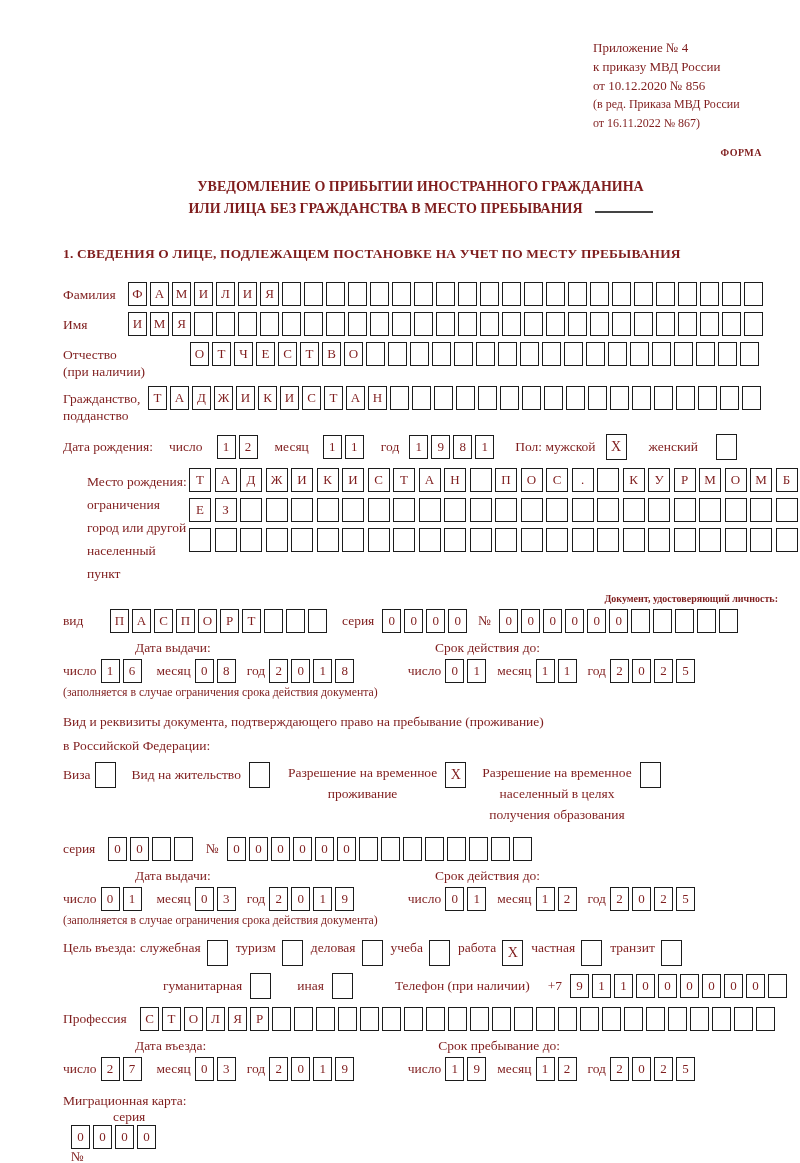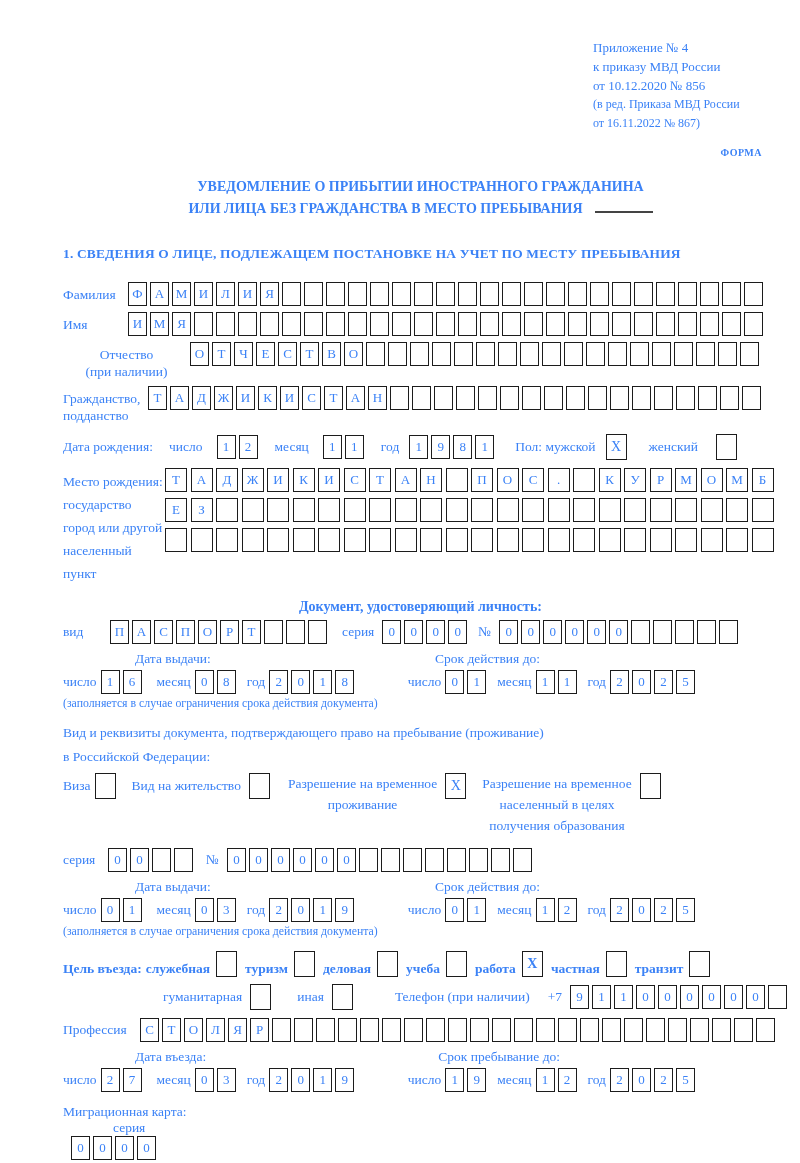--- a/index.html
+++ b/index.html
@@ -1,39 +1,39 @@
 <!DOCTYPE html>
 <html><head>
 <meta charset="utf-8">
 <style>
   html,body { margin:0; padding:0; background:#ffffff; }
   .page {
     position:relative;
     width:800px; height:1163px;
     box-sizing:border-box;
     background:#ffffff;
-    color:#3b82f6;
+    color:#7f1d1d;
     font-family:"Liberation Serif","DejaVu Serif",serif;
     font-size:13.5px;
     padding:38px 22px 0 63px;
     overflow:hidden;
   }
   
   .annex { margin-left:auto; width:185px; line-height:19px; font-size:13px; }
   .annex .annex-note { font-size:12px; }
   .forma { text-align:right; padding-right:16px; font-weight:bold; font-size:10px; margin-top:14px; letter-spacing:.5px; }
   
   .title { text-align:center; font-weight:bold; font-size:14px; line-height:22px; margin-top:18px; }
   .title-underline { display:inline-block; width:58px; border-bottom:2px solid #444; margin-left:12px; vertical-align:baseline; }
   .section1 { font-weight:bold; font-size:13.4px; margin-top:26px; letter-spacing:.2px; }
 
   
   .row { display:flex; align-items:flex-start; margin-top:6px; }
   .lblcol { flex:0 0 auto; line-height:17px; padding-top:4px; }
-  .w65 { width:65px; } .w83 { width:85px; } .w127 { width:127px;text-align:center; } .w102 { width:102px; }
+  .w65 { width:65px; } .w83 { width:85px; } .w127 { width:127px; } .w102 { width:102px; }
   .lbl { white-space:nowrap; }
   .ml4{margin-left:4px;} .ml8{margin-left:8px;} .ml10{margin-left:10px;} .ml12{margin-left:12px;}
   .ml14{margin-left:14px;} .ml16{margin-left:16px;} .ml18{margin-left:18px;}
 
   
   .cells { display:flex; flex-wrap:nowrap; }
   .cell {
     box-sizing:border-box;
     width:19px; height:24px;
     border:1.6px solid #1c1c1c;
@@ -65,32 +65,32 @@
   .note { text-align:left; padding-right:30px; font-size:11.8px; margin-top:2px; }
 
   .intro { margin-top:10px; line-height:24px; }
 
   
   .opts { display:flex; align-items:flex-start; margin-top:4px; }
   .opt-col { text-align:center; line-height:21px; }
   .opts .chk { margin-left:8px; margin-top:0; }
 
   
-  .purpose { display:flex; align-items:flex-end; margin-top:12px;font-weight:bold; }
+  .purpose { display:flex; align-items:flex-start; margin-top:12px; }
   .purpose .chk { margin-left:6px; }
   .purpose2 { display:flex; align-items:center; margin-top:7px; }
   .purpose2 .chk { margin-left:8px; }
 
   
   .block { display:flex; align-items:flex-start; margin-top:8px; }
-  .block .labels { flex:0 0 auto; line-height:23px; padding-top:2px; }
+  .block .labels { flex:0 0 auto; line-height:23px; padding-top:2px;margin-left:24px; }
   .block .grid-rows { flex:1 1 auto; }
   .grid-rows .cells { margin-bottom:6px; }
 
-  .docheader { text-align:center; font-weight:bold; font-size:14px; margin-top:14px; }
+  .docheader { text-align:right; font-weight:bold; font-size:10px; margin-top:8px; }
 </style>
 </head>
 <body>
 
 <div class="page">
 
   <div class="annex">
     <div>Приложение № 4</div>
     <div>к приказу МВД России</div>
     <div>от 10.12.2020 № 856</div>
@@ -268,21 +268,21 @@
       </div>
     <span class="lbl ml12">Пол: мужской</span>
     <span class="chk ml4">X</span>
     <span class="lbl ml16">женский</span>
     <span class="chk ml12"></span>
   </div>
 
   <div class="block">
     <div class="labels w102">
       <div>Место рождения:</div>
-      <div>государство</div>
+      <div>ограничения</div>
       <div>город или другой</div>
       <div>населенный пункт</div>
     </div>
     <div class="grid-rows">
       <div class="cells wide">
           <div class="cell">Т</div>
           <div class="cell">А</div>
           <div class="cell">Д</div>
           <div class="cell">Ж</div>
           <div class="cell">И</div>

